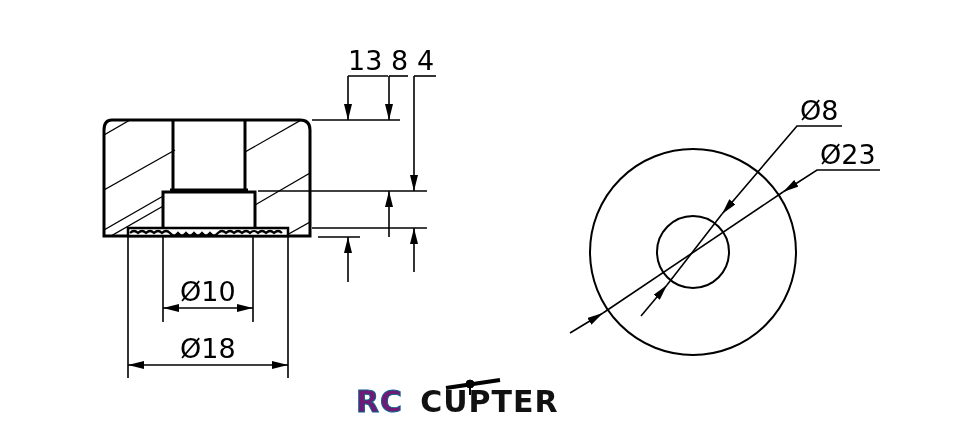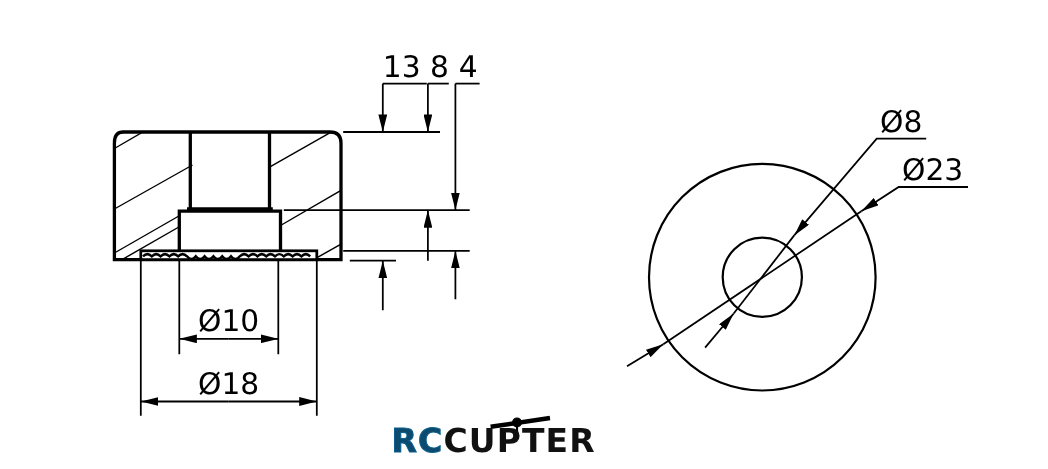--- a/index.html
+++ b/index.html
@@ -1,22 +1,22 @@
 <!DOCTYPE html>
 <html><head>
 <meta charset="utf-8">
 <style>
   html, body { margin: 0; padding: 0; background: #ffffff; }
   body { width: 953px; height: 426px; position: relative; overflow: hidden; }
   svg { position: absolute; left: 0; top: 0; }
   .dimtext { font-family: "DejaVu Sans", sans-serif; font-size: 27px; fill: #000; }
   .logo { position: absolute; left: 356px; top: 384px; width: 240px; height: 40px;
           font-family: "DejaVu Sans", sans-serif; font-weight: bold; font-size: 30px; letter-spacing: 1px; }
-  .logo .rc { color: #0c4a6e; -webkit-text-stroke: 1px #0a5f8c; }
-  .logo .cupter { color: #111; margin-left: 0; }
+  .logo .rc { color: #701a75; -webkit-text-stroke: 1px #0a5f8c; }
+  .logo .cupter { color: #111; margin-left: 17px; }
 </style>
 </head>
 <body>
 
 <svg width="953" height="426" viewBox="0 0 953 426">
   <defs>
     <marker id="arr" viewBox="0 0 10 10" refX="10" refY="5" markerWidth="10" markerHeight="10" orient="auto-start-reverse" markerUnits="userSpaceOnUse">
       <path d="M0,2 L10,5 L0,8 z" fill="#000"></path>
     </marker>
     <marker id="arrL" viewBox="0 0 16 8" refX="16" refY="4" markerWidth="16" markerHeight="8" orient="auto-start-reverse" markerUnits="userSpaceOnUse">

